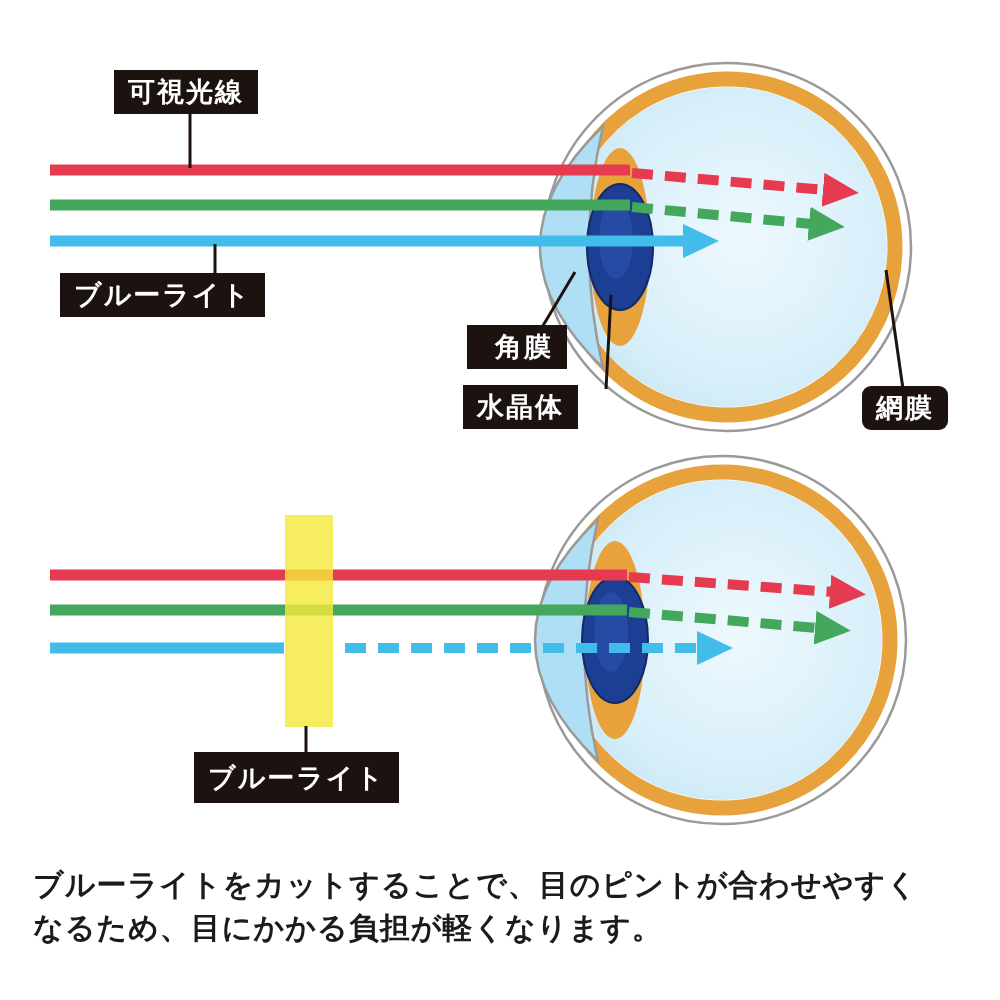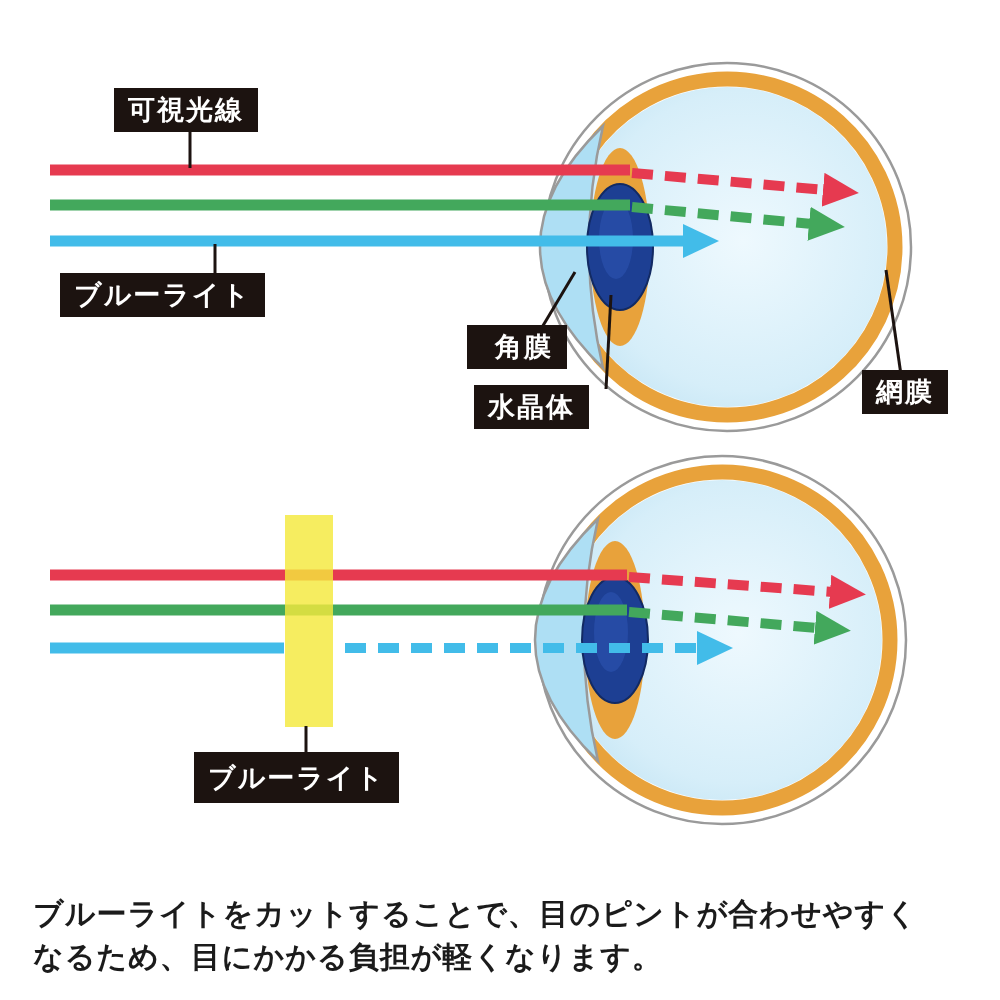--- a/index.html
+++ b/index.html
@@ -22,21 +22,20 @@
   .caption {
     position:absolute;
     left:33px;
     top:864px;
     font-size:30px;
     font-weight:bold;
     color:#1b1b1b;
     line-height:1.42;
     letter-spacing:1px;
     white-space:nowrap;
-    margin-top:29px;
   }
 </style>
 </head>
 <body>
 
 <div class="stage">
 
   <svg class="scene" width="1000" height="1000" viewBox="0 0 1000 1000">
     <defs>
       <radialGradient id="gVit" cx="55%" cy="48%" r="72%">
@@ -95,29 +94,29 @@
     <g stroke="#1c1310" stroke-width="3">
       <line x1="190" y1="114" x2="190" y2="168"></line>
       <line x1="215" y1="244" x2="215" y2="277"></line>
       <line x1="541" y1="329" x2="575" y2="272"></line>
       <line x1="606" y1="389" x2="611" y2="295"></line>
       <line x1="903" y1="389" x2="886" y2="270"></line>
       <line x1="306" y1="754" x2="306" y2="726"></line>
     </g>
   </svg>
 
-  <div class="label" style="left:114px; top:88px;">可視光線</div>
+  <div class="label" style="left:114px; top:70px;">可視光線</div>
 
   <div class="label" style="left:60px; top:273px;">ブルーライト</div>
 
   <div class="label" style="left:467px; top:325px;padding-left:28px;">角膜</div>
 
-  <div class="label" style="left:474px; top:385px;text-align:right;">水晶体</div>
+  <div class="label" style="left:463px; top:385px;text-align:right;">水晶体</div>
 
-  <div class="label" style="left:862px; top:370px;">網膜</div>
+  <div class="label" style="left:862px; top:386px;border-radius:9px;">網膜</div>
 
   <div class="label two-line" style="left:194px; top:752px;">
     <div>ブルーライト</div>
   </div>
 
   <div class="caption">
     <div>ブルーライトをカットすることで、目のピントが合わせやすく</div>
     <div>なるため、目にかかる負担が軽くなります。</div>
   </div>
 

